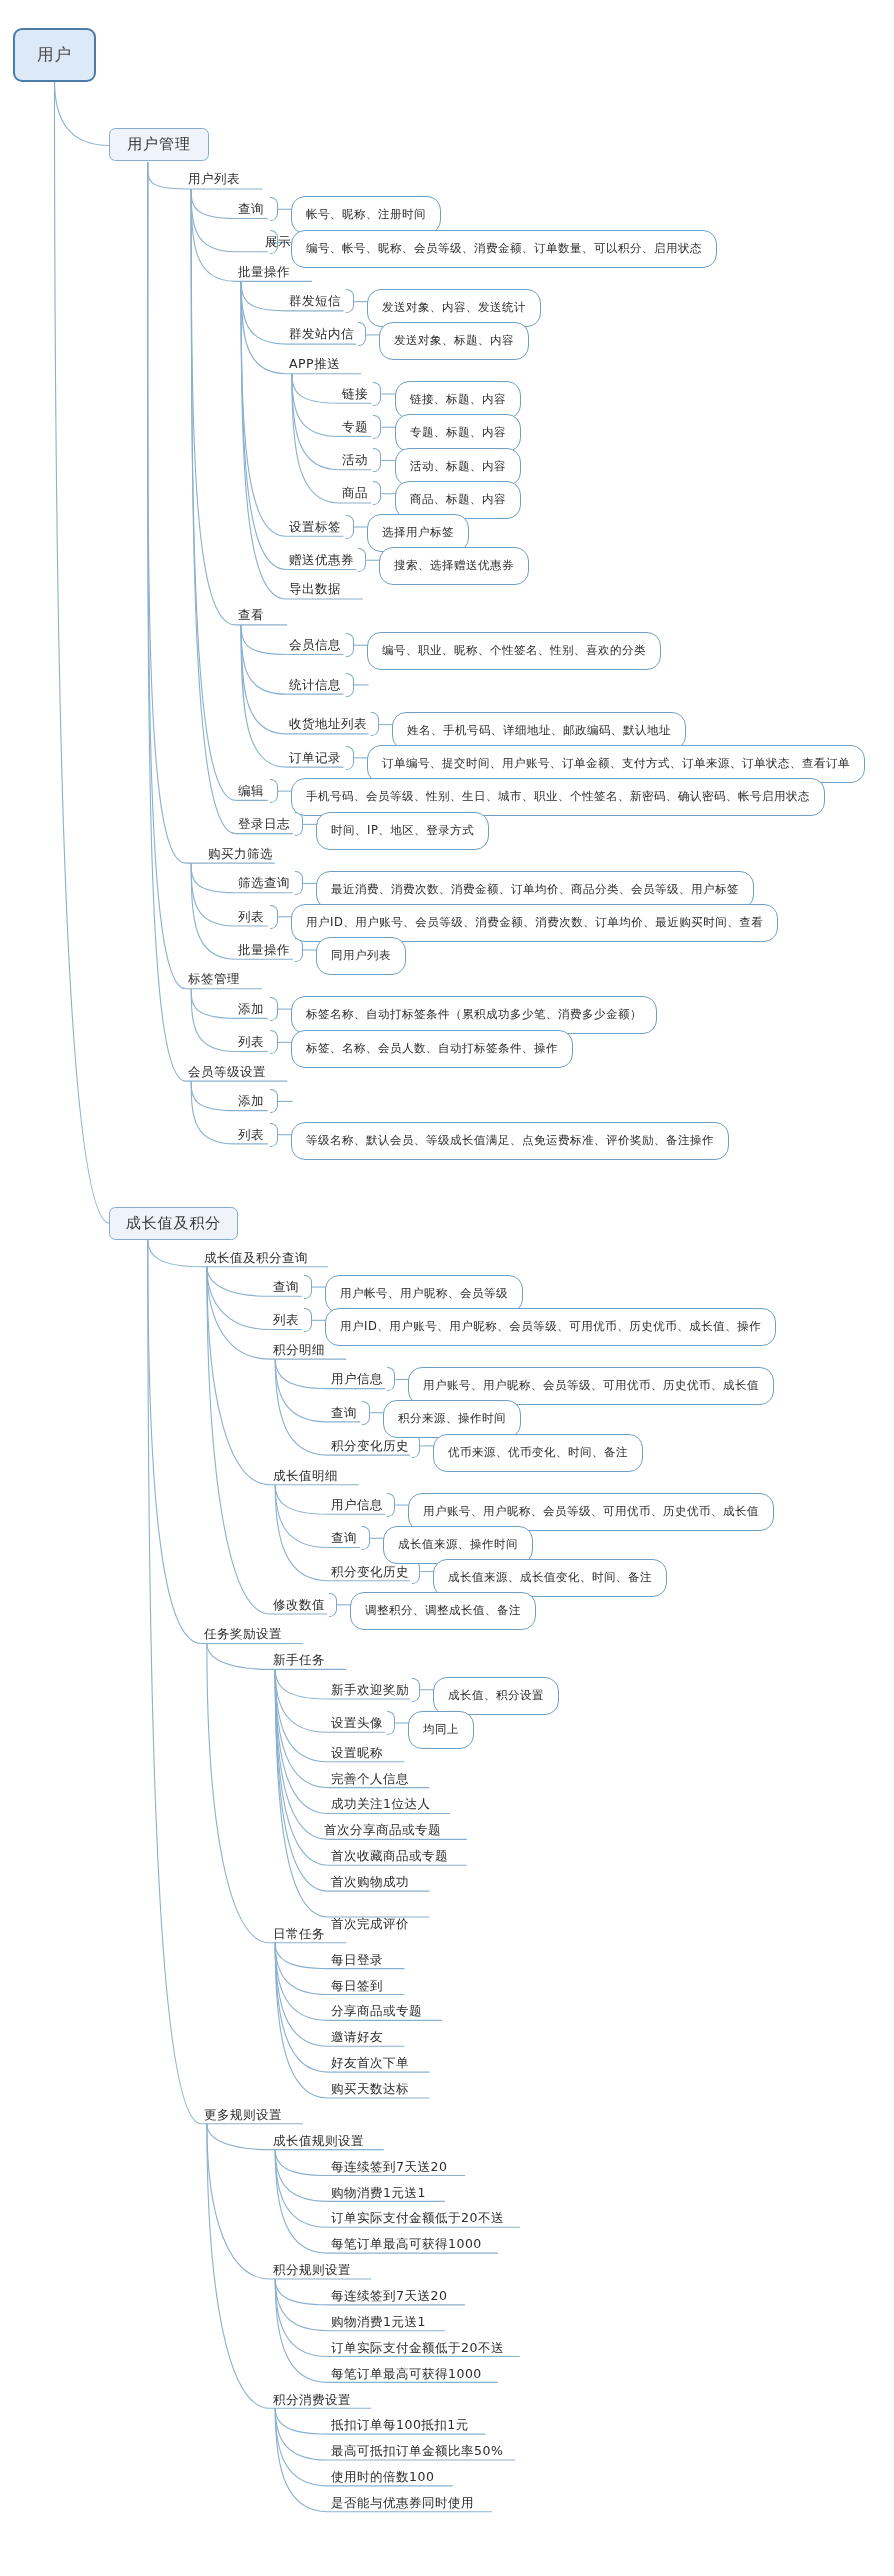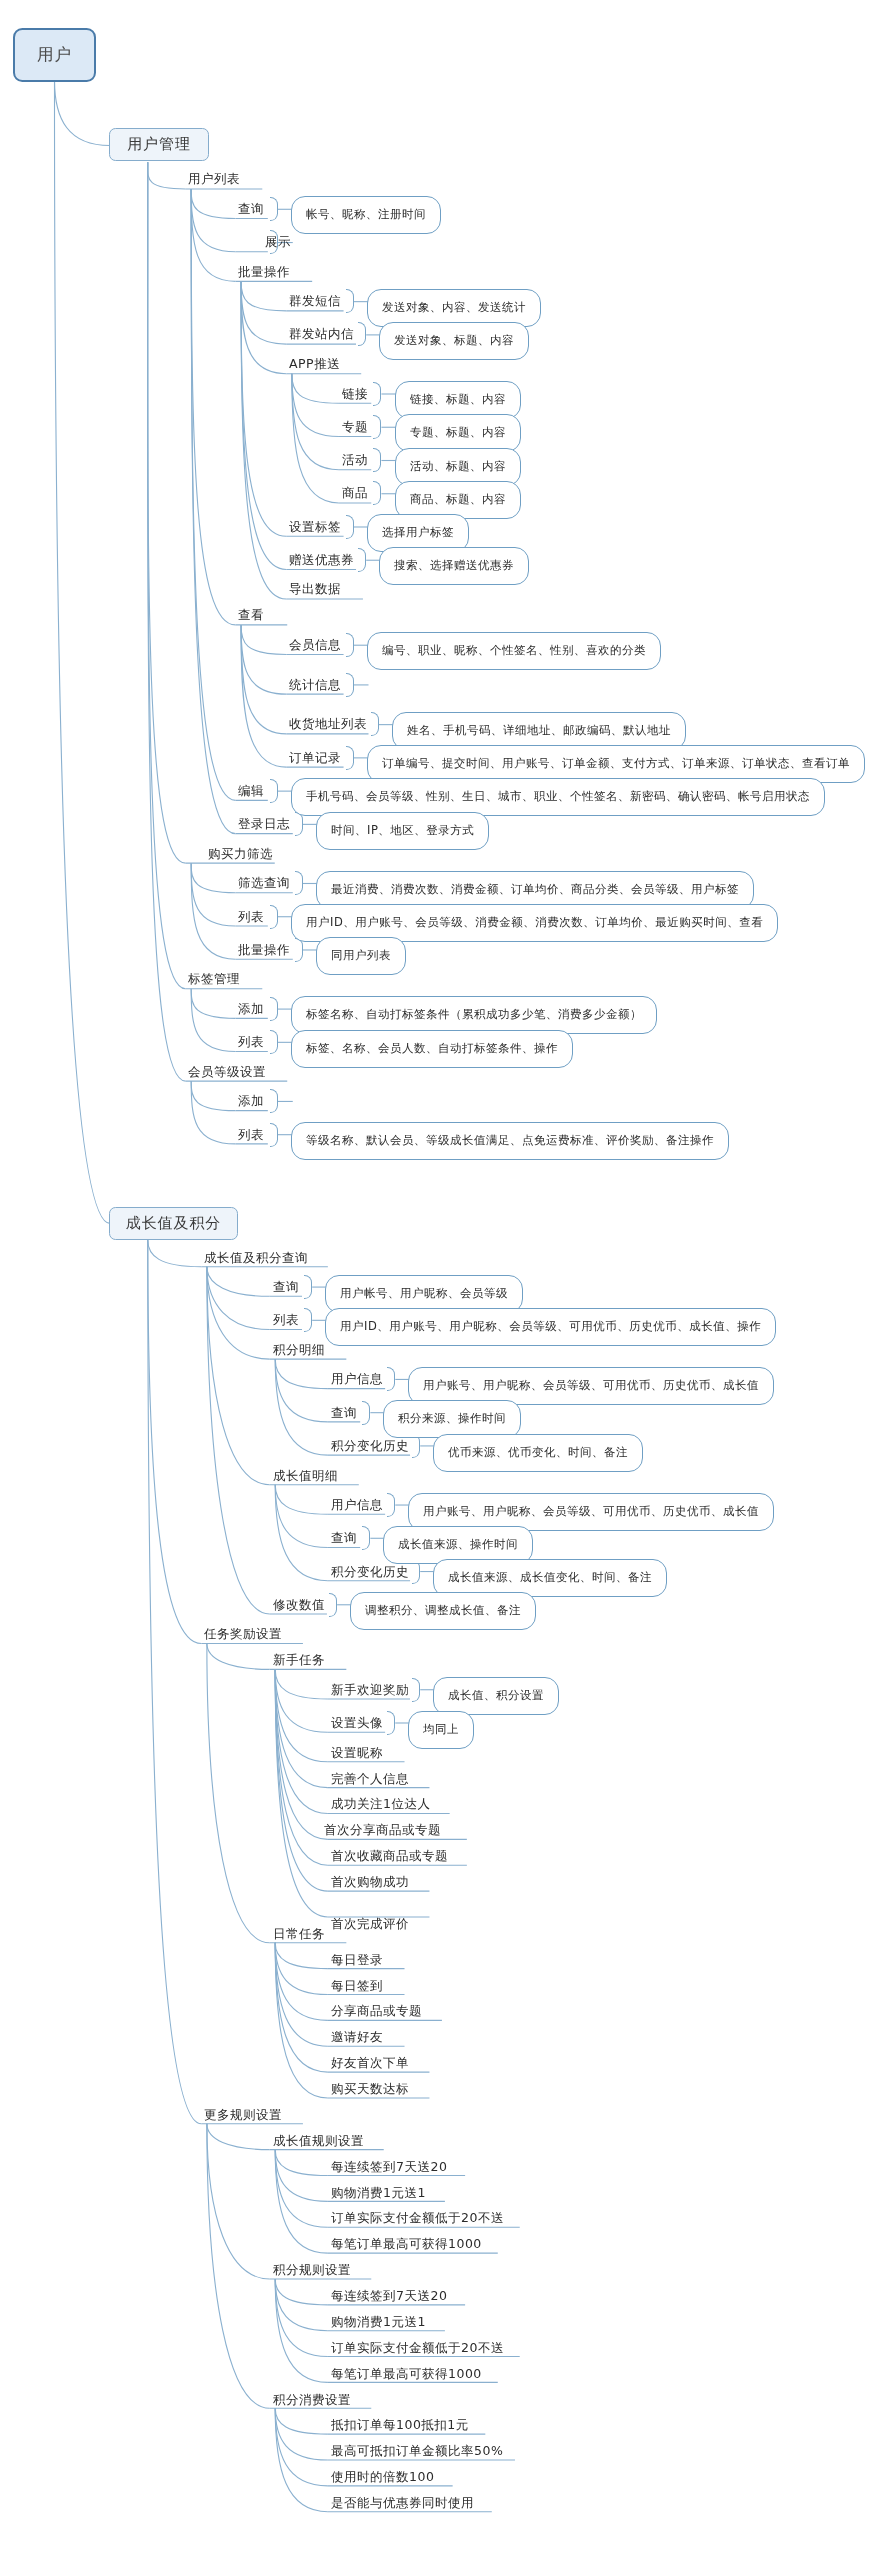--- a/index.html
+++ b/index.html
@@ -236,20 +236,21 @@
       <line x1="355" y1="2719" x2="532.5" y2="2719" stroke="#8ab0cf" stroke-width="1.2"></line>
     </svg>
 <div class="boxnode root" style="left: 13px; top: 28px; width: 83px; height: 54px; background: rgb(220, 233, 246); border-color: rgb(74, 123, 169);">用户</div>
     <div class="boxnode topic" style="left: 109px; top: 128px; width: 100px; height: 33px; background: rgb(238, 244, 250); border-color: rgb(133, 172, 204);">用户管理</div>
     <div class="node-label" style="left: 188px; top: 179px;">用户列表</div>
     <div class="node-label" style="left: 238px; top: 209px;">查询</div>
     <div class="bracket" style="left: 270px; top: 197px; border-color: rgb(122, 166, 200);"></div>
     <div class="pill one" style="left: 291px; top: 196px; border-color: rgb(111, 159, 196);">帐号、昵称、注册时间</div>
     <div class="node-label" style="left: 238px; top: 242px; margin-left: 27px;">展示</div>
     <div class="bracket" style="left: 270px; top: 230px; border-color: rgb(122, 166, 200);"></div>
+    <div class="pill one" style="left: 291px; top: 230px; border-color: rgb(111, 159, 196);">编号、帐号、昵称、会员等级、消费金额、订单数量、可以积分、启用状态</div>
     <div class="node-label" style="left: 238px; top: 272px;">批量操作</div>
     <div class="node-label" style="left: 289px; top: 301px;">群发短信</div>
     <div class="bracket" style="left: 346px; top: 289px; border-color: rgb(122, 166, 200);"></div>
     <div class="pill one" style="left: 367px; top: 289px; border-color: rgb(111, 159, 196);">发送对象、内容、发送统计</div>
     <div class="node-label" style="left: 289px; top: 334px;">群发站内信</div>
     <div class="bracket" style="left: 358px; top: 322px; border-color: rgb(122, 166, 200);"></div>
     <div class="pill one" style="left: 379px; top: 322px; border-color: rgb(111, 159, 196);">发送对象、标题、内容</div>
     <div class="node-label" style="left: 289px; top: 364px;">APP推送</div>
     <div class="node-label" style="left: 342px; top: 394px;">链接</div>
     <div class="bracket" style="left: 373px; top: 382px; border-color: rgb(122, 166, 200);"></div>

